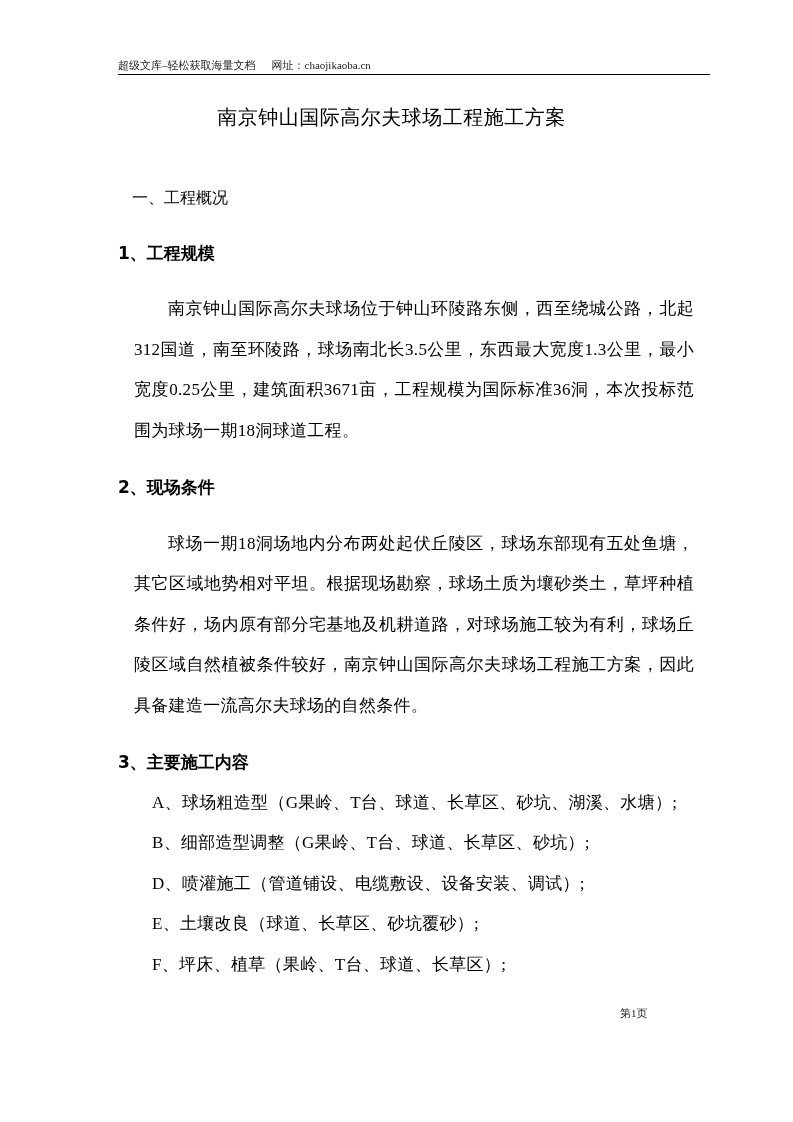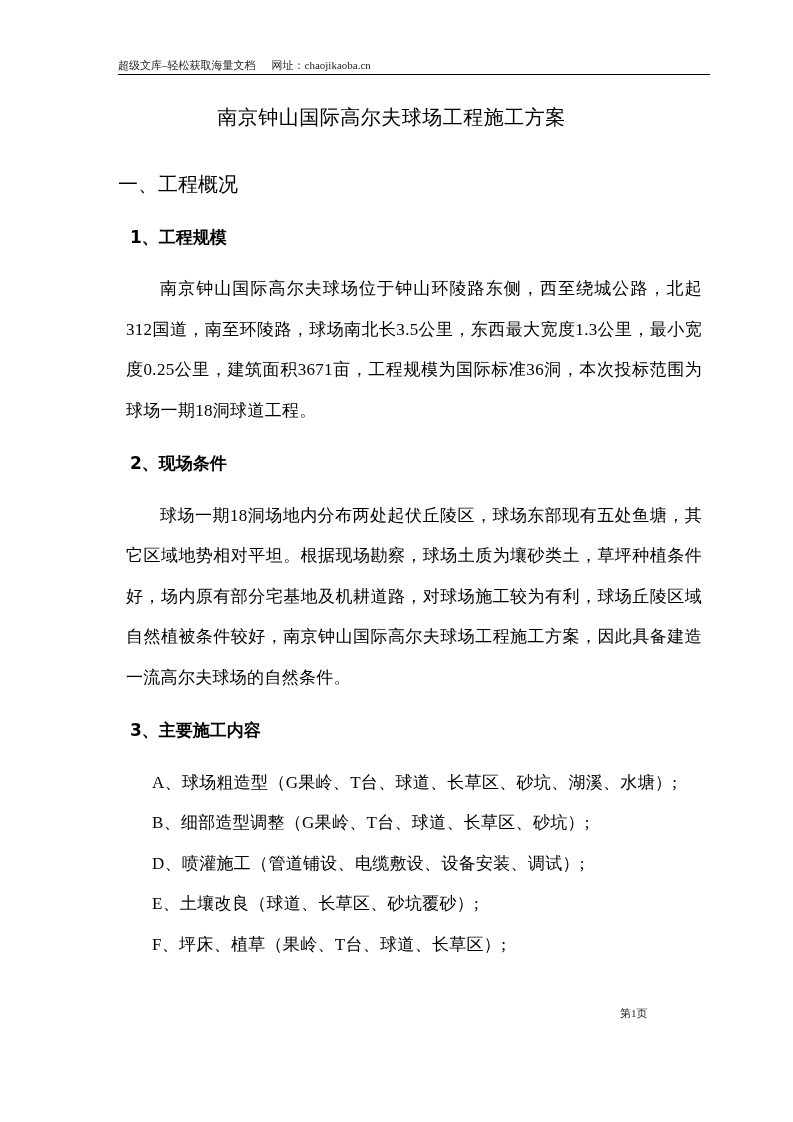--- a/index.html
+++ b/index.html
@@ -48,32 +48,32 @@
     .content {
       position: absolute;
       left: 118px;
       top: 164px;
       width: 592px;
       font-size: 17px;
       line-height: 40.5px;
     }
     .h1 {
       font-family: "DejaVu Sans", "Liberation Sans", sans-serif;
-      font-size: 20px;
+      font-size: 16px;
       font-weight: normal;
-      margin: 0;
+      margin: 14px;
     }
     .h2 {
       font-family: "DejaVu Sans", "Liberation Sans", sans-serif;
       font-size: 17px;
       font-weight: bold;
-      margin: 12px;
+      margin: 0;
     }
     .para {
-      margin: 8px;
+      margin: 16px;
       text-indent: 2em;
       text-align: justify;
       text-align-last: left;
       letter-spacing: 0.3px;
     }
     .item {
       margin: 0;
       text-indent: 2em;
       letter-spacing: 0.3px;
     }

